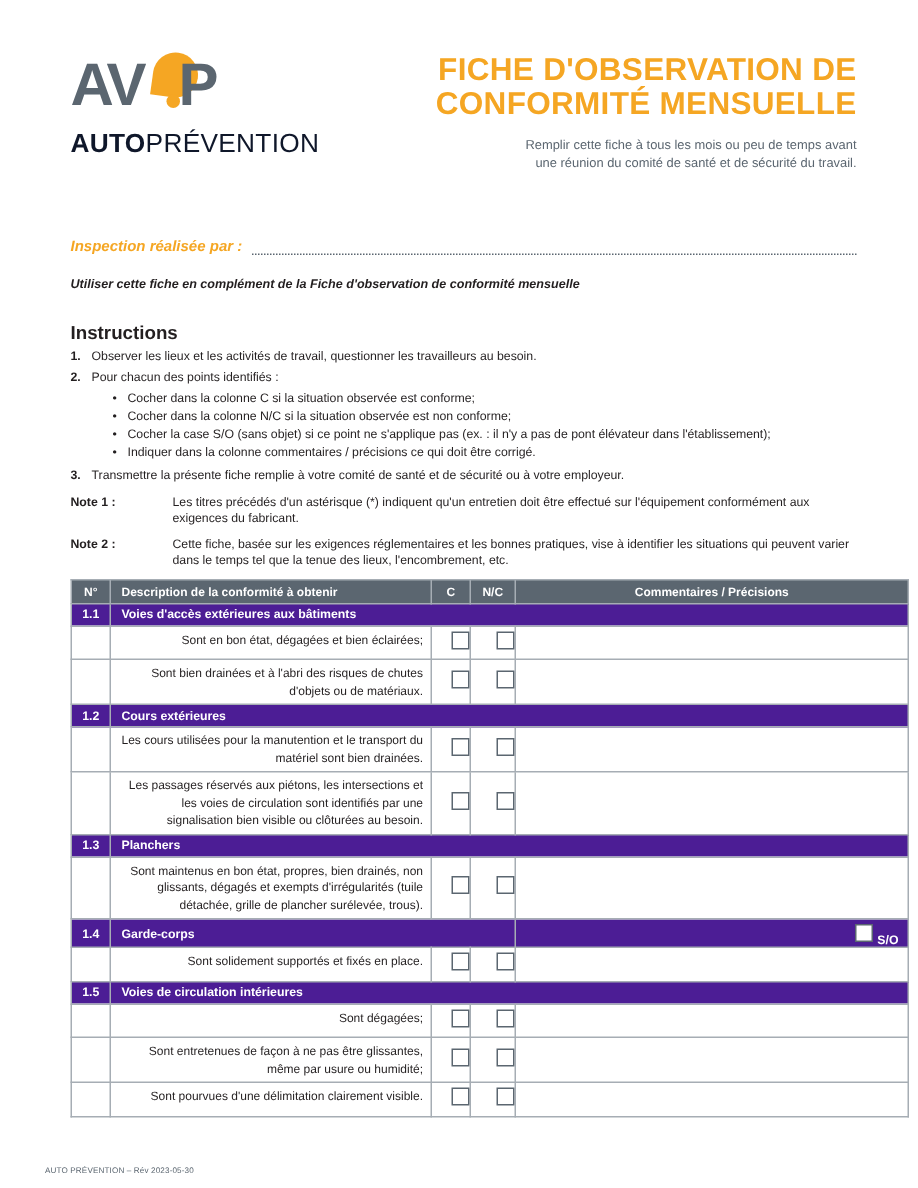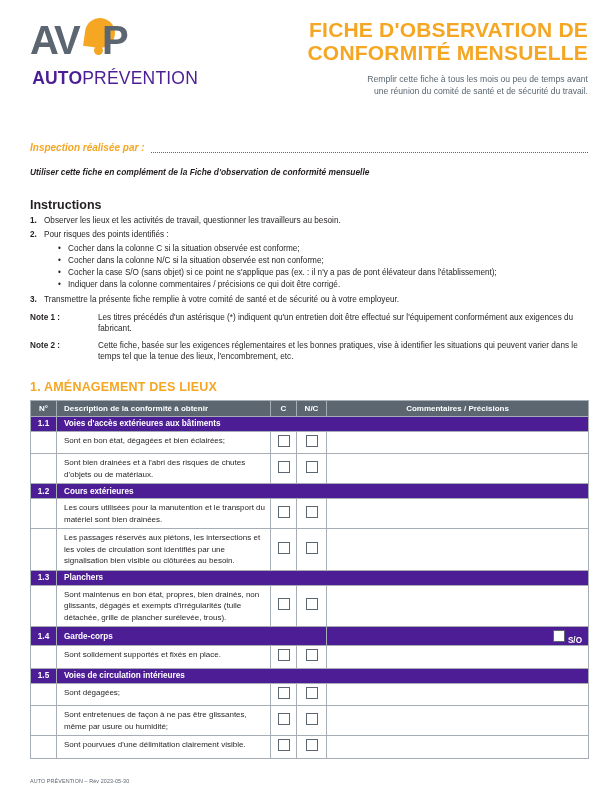--- a/index.html
+++ b/index.html
@@ -6,21 +6,21 @@
   html, body { margin: 0; padding: 0; }
   body {
     width: 612px;
     height: 792px;
     background: #ffffff;
     font-family: "Liberation Sans", sans-serif;
     color: #231f20;
     position: relative;
     overflow: hidden;
   }
-  .page { position: relative; width: 612px; height: 792px; padding: 0; }
+  .page { position: relative; width: 612px; height: 792px; padding: 17px; }
 
   
   .header {
     display: flex;
     align-items: flex-start;
     justify-content: space-between;
     padding: 14px 24px 0 30px;
     height: 112px;
   }
   .logo-block { width: 168px; padding-top: 6px; }
@@ -54,21 +54,21 @@
     left: 64px; top: 26px;
     width: 9px; height: 9px;
     border-radius: 50%;
     background: #f5a623;
   }
   .logo-name {
     margin-top: 6px;
     font-size: 17.5px;
     font-weight: bold;
     letter-spacing: .2px;
-    color: #4c1d95;
+    color: #0f172a;
     text-align: right;
   }
   .logo-name .thin { font-weight: normal; }
 
   .title-block { text-align: right; width: 372px; padding-top: 4px; }
   .doc-title {
     color: #f5a623;
     font-size: 21px;
     font-weight: bold;
     line-height: 23px;
@@ -194,20 +194,21 @@
     height: 15px;
   }
   .subhead .num { text-align: center; }
   .subhead .lab { padding-left: 7px; }
   .row td {
     font-size: 8px;
     line-height: 11.5px;
     vertical-align: top;
     padding: 3px 5px;
     height: 18px;
+    text-align: right;
   }
   .row td.desc { padding-left: 7px; }
   .cb-cell { text-align: center; vertical-align: middle !important; padding: 0 !important; }
   .cb {
     display: inline-block;
     width: 12px; height: 12px;
     border: .9px solid #5b6670;
     background: #ffffff;
     margin: 3px auto;
   }
@@ -268,21 +269,21 @@
     <div class="instr-intro">Utiliser cette fiche en complément de la Fiche d'observation de conformité mensuelle</div>
     <div class="instr-head">Instructions</div>
 
     <div class="instr-list">
       <div class="instr-item">
         <span class="instr-num">1.</span>
         <span>Observer les lieux et les activités de travail, questionner les travailleurs au besoin.</span>
       </div>
       <div class="instr-item">
         <span class="instr-num">2.</span>
-        <span>Pour risques des points identifiés :</span>
+        <span>Pour chacun des points identifiés :</span>
       </div>
 
       <div class="bullets">
         <div class="bullet">
           <span class="dot">•</span>
           <span>Cocher dans la colonne C si la situation observée est conforme;</span>
         </div>
         <div class="bullet">
           <span class="dot">•</span>
           <span>Cocher dans la colonne N/C si la situation observée est non conforme;</span>
@@ -306,21 +307,20 @@
     <div class="note">
       <span class="note-lbl">Note 1 :</span>
       <span class="note-txt">Les titres précédés d'un astérisque (*) indiquent qu'un entretien doit être effectué sur l'équipement conformément aux exigences du fabricant.</span>
     </div>
     <div class="note">
       <span class="note-lbl">Note 2 :</span>
       <span class="note-txt">Cette fiche, basée sur les exigences réglementaires et les bonnes pratiques, vise à identifier les situations qui peuvent varier dans le temps tel que la tenue des lieux, l'encombrement, etc.</span>
     </div>
   </div>
 
-  <div class="section-title">1. AMÉNAGEMENT DES LIEUX</div>
 
   <table class="table">
     <colgroup>
       <col style="width:26px">
       <col style="width:214px">
       <col style="width:26px">
       <col style="width:30px">
       <col style="width:262px">
     </colgroup>
     <tbody>

